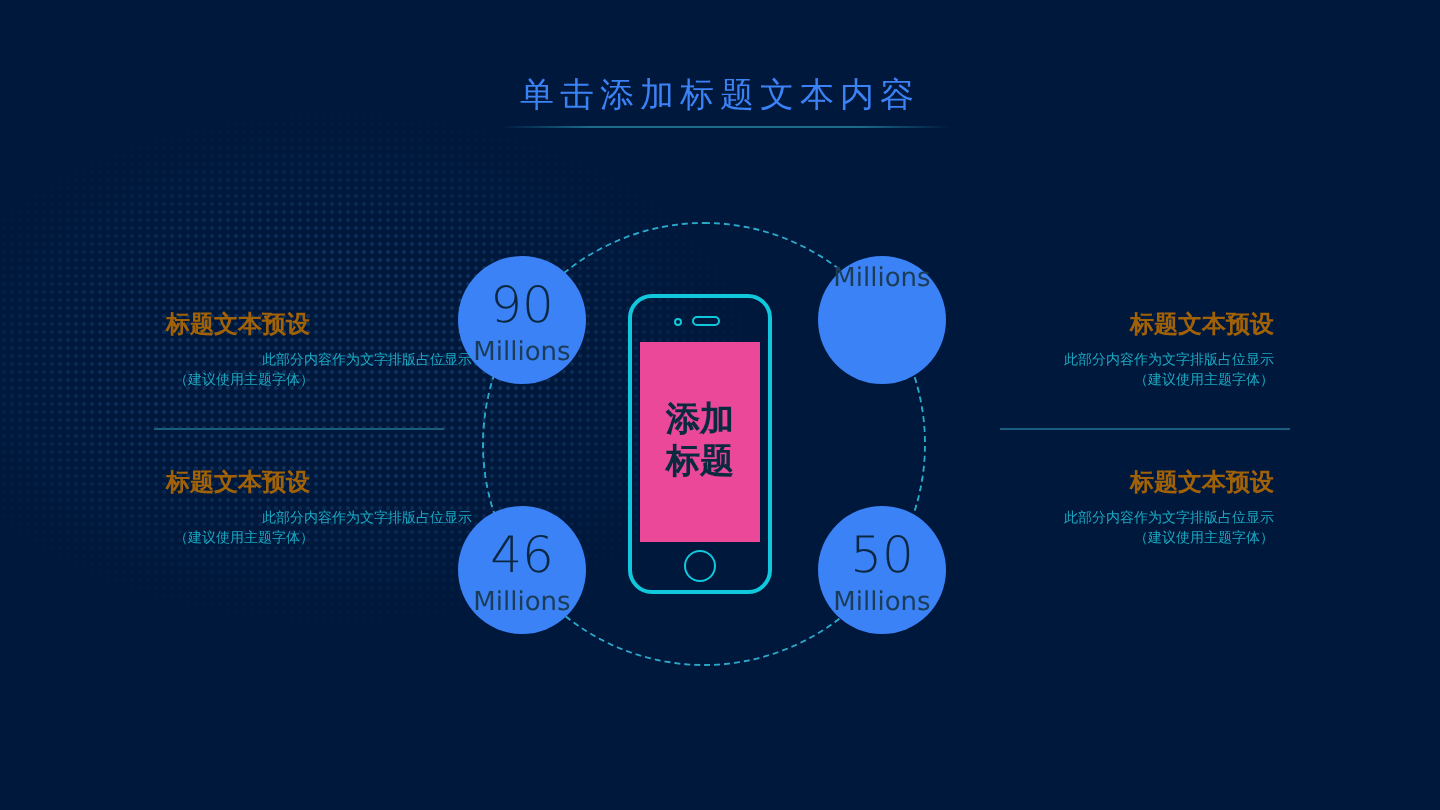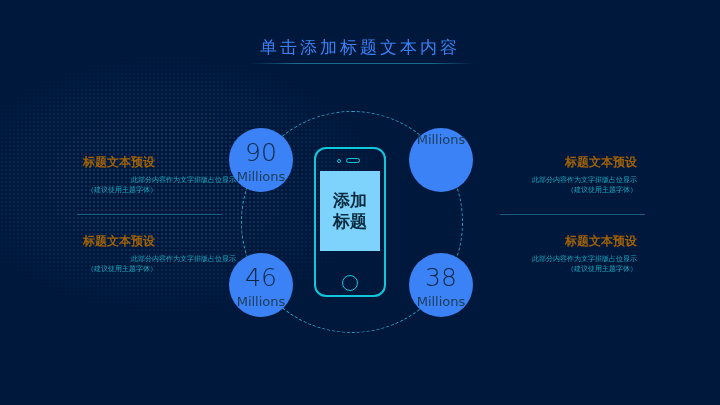--- a/index.html
+++ b/index.html
@@ -34,22 +34,22 @@
   }
   .circle .num { display: block; font-size: 25px; line-height: 25px; margin-top: 12px; font-weight: 300; }
   .circle .unit { display: block; font-size: 13px; margin-top: 4px; color: #1b3c57; }
   .phone {
     position: absolute; left: 314px; top: 147px; width: 72px; height: 150px;
     border: 2px solid #10c8dc; border-radius: 12px; box-sizing: border-box;
   }
   .phone .speaker { position: absolute; left: 30px; top: 9px; width: 14px; height: 5px; border: 1.5px solid #10c8dc; border-radius: 4px; box-sizing: border-box; }
   .phone .cam { position: absolute; left: 21px; top: 10px; width: 4px; height: 4px; border: 1px solid #10c8dc; border-radius: 50%; box-sizing: border-box; }
   .phone .screen {
-    position: absolute; left: 4px; top: 22px; width: 60px; height: 80px;
-    background: #7dd3fc; display: flex; align-items: center; justify-content: center;
+    position: absolute; left: 4px; top: 22px; width: 60px; height: 100px;
+    background: #ec4899; display: flex; align-items: center; justify-content: center;
     text-align: center;
   }
   .phone .screen span { color: #0a2a40; font-size: 17px; font-weight: bold; line-height: 21px; width: 40px; }
   .phone .home { position: absolute; left: 26px; top: 126px; width: 16px; height: 16px; border: 1.5px solid #10c8dc; border-radius: 50%; box-sizing: border-box; }
   .block { position: absolute; width: 160px; }
   .block .h { color: #a16207; font-size: 12px; font-weight: bold; margin-bottom: 4px; }
   .block .d { color: #1aa9c2; font-size: 7px; line-height: 10px; padding-left: 48px; }
   .left { text-align: left; }
   .right { text-align: right; }
   .divider { position: absolute; height: 1px; background: #1a5d7e; }
@@ -78,21 +78,21 @@
   <span class="unit">Millions</span>
 </div>
 <div class="circle" style="left:409px;top:128px;">
   <span class="unit">Millions</span>
 </div>
 <div class="circle" style="left:229px;top:253px;">
   <span class="num">46</span>
   <span class="unit">Millions</span>
 </div>
 <div class="circle" style="left:409px;top:253px;">
-  <span class="num">38</span>
+  <span class="num">50</span>
   <span class="unit">Millions</span>
 </div>
 
 <div class="block left" style="left:83px;top:154px;">
   <div class="h">标题文本预设</div>
   <div class="d">此部分内容作为文字排版占位显示</div>
   <div class="d" style="padding-left:4px">（建议使用主题字体）</div>
 </div>
 <div class="divider" style="left:77px;top:214px;width:145px;"></div>
 

